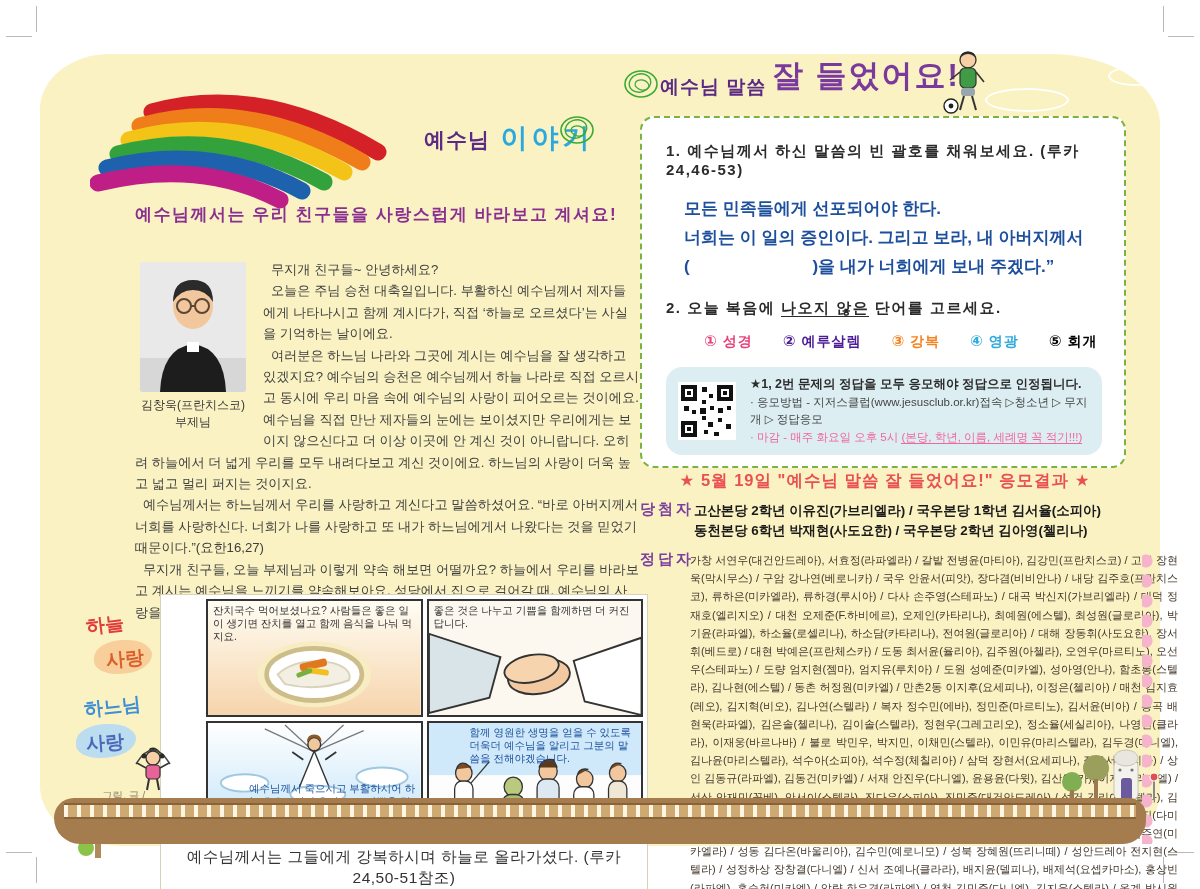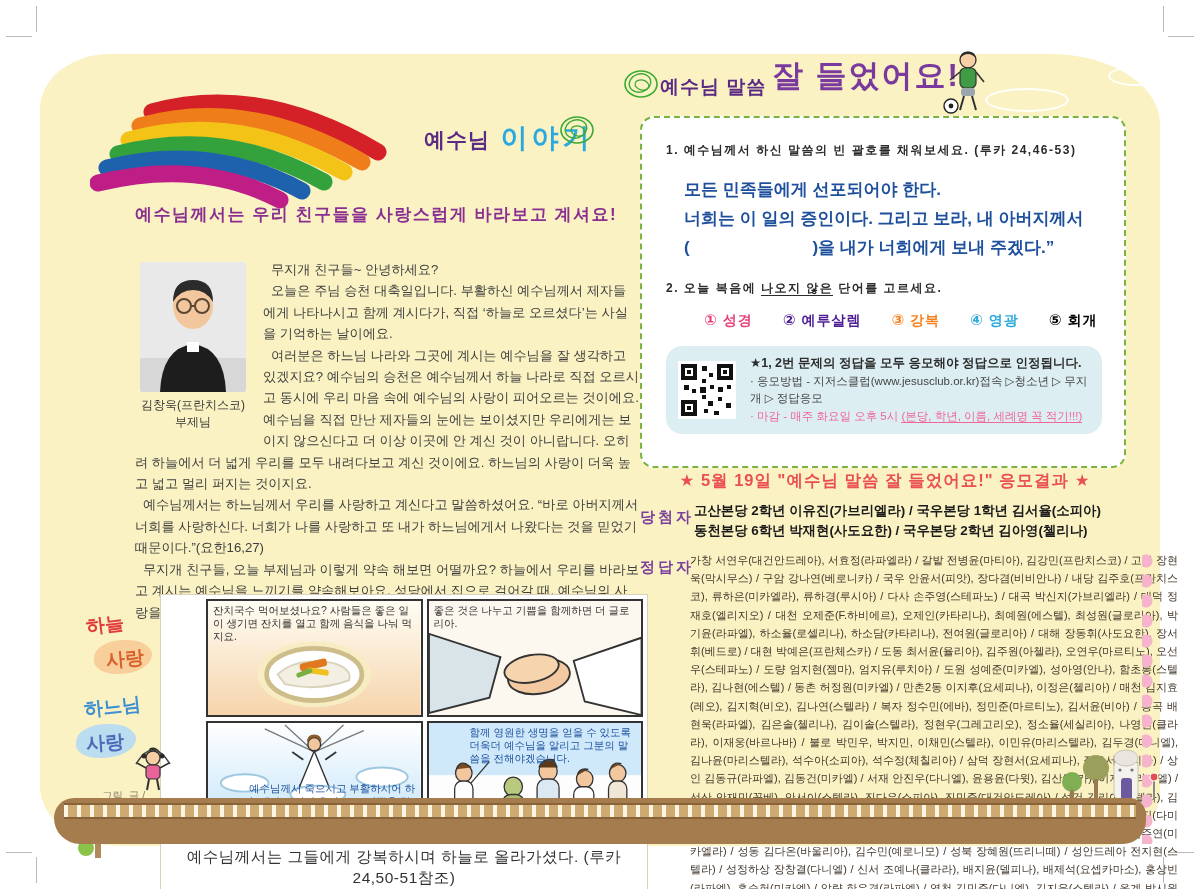--- a/index.html
+++ b/index.html
@@ -44,36 +44,36 @@
   .panel svg{position:absolute;left:0;top:0;width:100%;height:100%;}
   .panel .ptext{position:absolute;left:0;right:0;padding:3px 5px;font-size:10.5px;line-height:13px;color:#333;}
   .ptext.top{top:0;} .ptext.bottom{bottom:0;}
   .ptext.blue{color:#1d4f9c;margin-left:36px;}
   #comic-caption{text-align:center;font-size:15.5px;color:#333;padding:8px 0 4px 0;letter-spacing:.5px;}
 
   
   #right-title-prefix{left:660px;top:74px;color:#5b2a84;font-size:19px;font-weight:bold;letter-spacing:1px;}
   #right-title-main{left:772px;top:55px;color:#7a3a9d;font-size:31px;font-weight:bold;letter-spacing:2px;}
   #quizbox{left:640px;top:116px;width:486px;height:352px;background:#ffffff;border:2px dashed #7ab33e;border-radius:14px;box-sizing:border-box;padding:24px 22px 0 24px;}
-  .q-label{color:#2b2b2b;font-size:12px;font-weight:bold;letter-spacing:1.5px;}
+  .q-label{color:#2b2b2b;font-size:15px;font-weight:bold;letter-spacing:1.5px;}
   #quote{margin:16px 0 0 18px;color:#1d4f9c;font-size:17px;font-weight:bold;line-height:29px;white-space:pre-wrap;}
   #q2{margin-top:18px;}
   .u{border-bottom:1.6px solid #2b2b2b;}
   #options{display:flex;gap:30px;margin:14px 0 0 38px;font-size:14px;font-weight:bold;letter-spacing:1px;}
   .opt .n{margin-right:5px;font-size:15px;}
   .opt1{color:#e8417c;} .opt2{color:#4c1d95;} .opt3{color:#f5821f;} .opt4{color:#2eaadc;} .opt5{color:#000000;}
   #notice{margin-top:16px;background:#dceef2;border-radius:16px;display:flex;align-items:center;gap:14px;padding:9px 12px;}
   #qr{width:58px;height:58px;background:#fff;flex:0 0 auto;}
   #notice-lines{font-size:11.5px;line-height:17.5px;color:#444;}
   #notice-l1{font-size:12.5px;font-weight:bold;color:#2b2b2b;}
   #notice-l3{color:#f0679a;}
   #notice-l3 .u2{border-bottom:1px solid #f0679a;}
 
   #results-title{left:648px;top:470px;width:474px;text-align:center;color:#ea5052;font-size:16.5px;font-weight:bold;letter-spacing:1px;}
-  .sec-label{position:absolute;color:#7b3f9d;font-size:15px;font-weight:bold;letter-spacing:3px;margin-top:8px;}
+  .sec-label{position:absolute;color:#7b3f9d;font-size:15px;font-weight:bold;letter-spacing:3px;}
   #winners-text{left:694px;top:501px;width:445px;color:#1a1a1a;font-size:13.4px;font-weight:bold;line-height:20px;}
   #correct-text{left:690px;top:551px;width:488px;color:#41362c;font-size:11px;line-height:18.2px;text-align:justify;}
 
   #pink-edge{left:1146px;top:552px;width:18px;height:292px;
      background:radial-gradient(circle 7px at 4px 9px,#f6b3cc 6px,rgba(0,0,0,0) 7px);
      background-size:18px 20px;background-repeat:repeat-y;}
 
   .deco{position:absolute;}
 </style>
 </head>
@@ -183,21 +183,21 @@
           <div class="ptext top">잔치국수 먹어보셨나요? 사람들은 좋은 일이 생기면 잔치를 열고 함께 음식을 나눠 먹지요.</div>
         </div>
         <div class="panel">
           <svg viewBox="0 0 232 118" preserveAspectRatio="none">
             <rect width="232" height="118" fill="#fdf8ef"></rect>
             <polygon points="0,34 78,58 66,100 0,116" fill="#d8e4e8" stroke="#333" stroke-width="2"></polygon>
             <polygon points="232,38 158,62 170,104 232,118" fill="#ffffff" stroke="#333" stroke-width="2"></polygon>
             <ellipse cx="120" cy="78" rx="34" ry="18" fill="#f3c9a2" stroke="#333" stroke-width="2" transform="rotate(-8 120 78)"></ellipse>
             <ellipse cx="112" cy="70" rx="30" ry="14" fill="#f6d4ae" stroke="#333" stroke-width="2" transform="rotate(-10 112 70)"></ellipse>
           </svg>
-          <div class="ptext top">좋은 것은 나누고 기쁨을 함께하면 더 글로리아.</div>
+          <div class="ptext top">좋은 것은 나누고 기쁨을 함께하면 더 커진답니다.</div>
         </div>
         <div class="panel">
           <svg viewBox="0 0 232 118" preserveAspectRatio="none">
             <defs>
                 <linearGradient id="g3" x1="0" y1="0" x2="0" y2="1">
               <stop offset="0" stop-color="#ffffff"></stop>
                   <stop offset="1" stop-color="#bfe2f8"></stop>
                 </linearGradient>
               </defs>
             <rect width="232" height="118" fill="url(#g3)"></rect>

